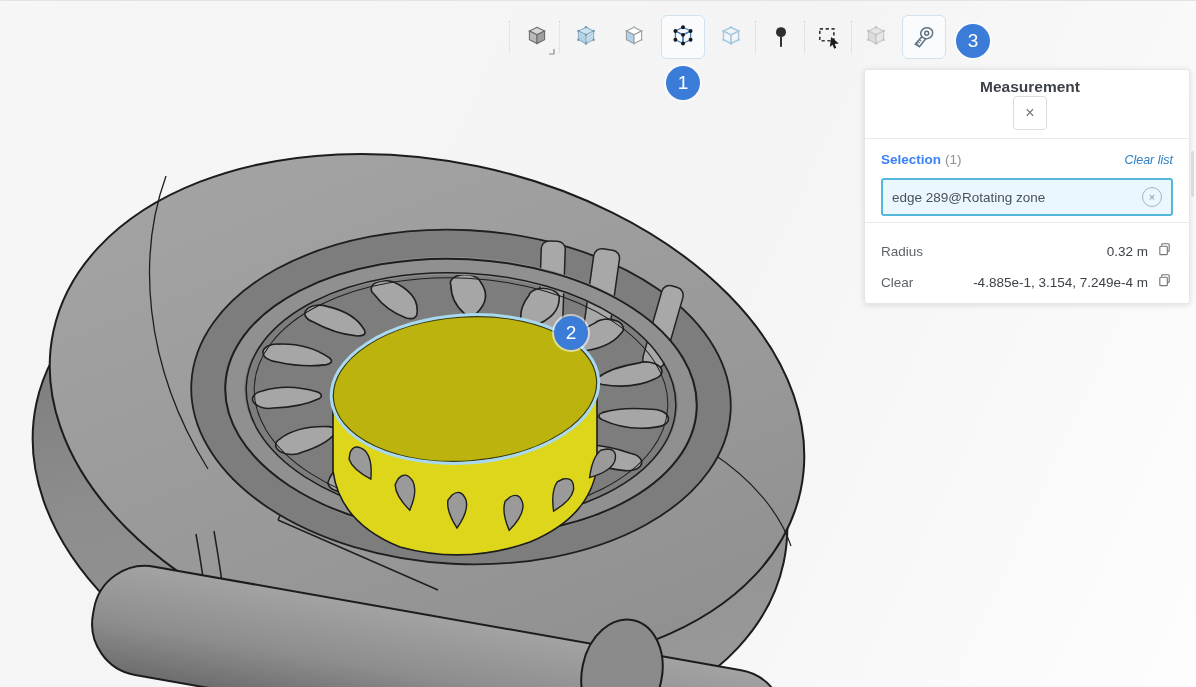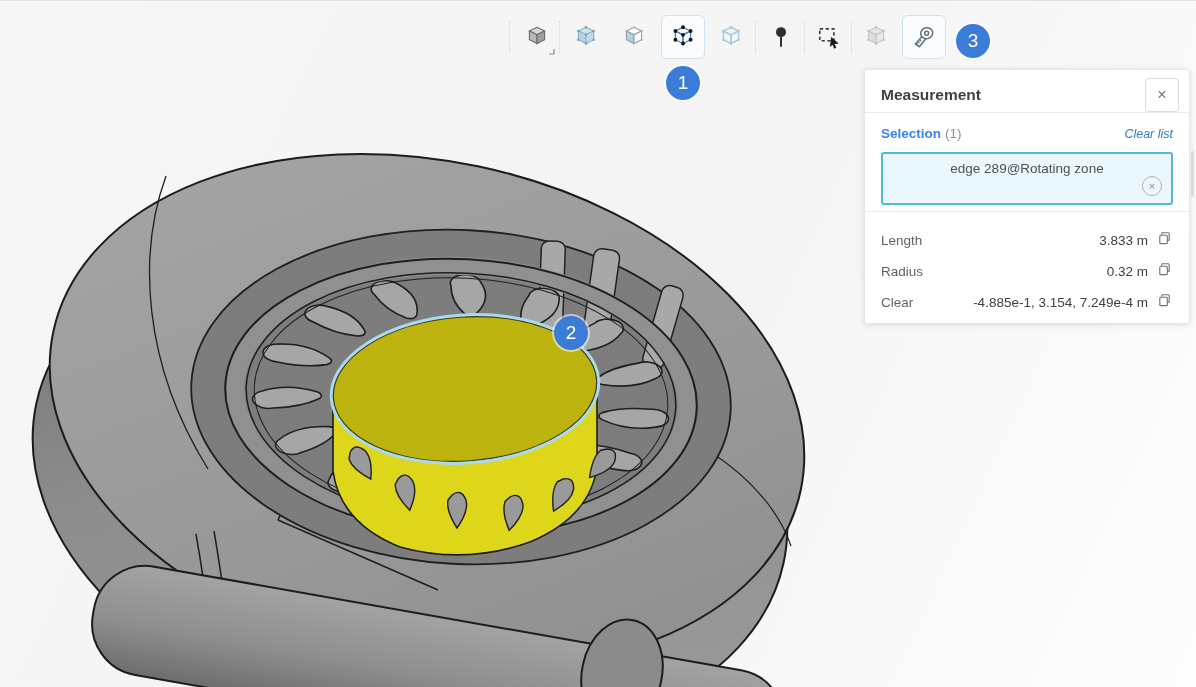--- a/index.html
+++ b/index.html
@@ -26,33 +26,33 @@
   
   .badge { position:absolute; width:34px; height:34px; border-radius:50%;
     background:#3b7cd8; color:#fff; font-size:19px; line-height:34px;
     text-align:center; z-index:8; box-shadow:0 0 0 2px rgba(255,255,255,.55); }
 
   
   #panel { position:absolute; left:864px; top:68px; width:326px; z-index:6;
     background:#fff; border:1px solid #e6e6e6; border-radius:3px;
     box-shadow:0 1px 6px rgba(0,0,0,.12); }
   #panel .hdr { display:flex; align-items:center; justify-content:space-between;
-    padding:8px 10px 0 16px; border-bottom:1px solid #ebebeb; }
+    padding:8px 10px 8px 16px; border-bottom:1px solid #ebebeb;flex-direction:column; }
   #panel .hdr .title { font-size:15.5px; font-weight:700; color:#3d4248; }
   #panel .close { width:34px; height:34px; border:1px solid #dcdcdc; border-radius:4px;
     background:#fff; color:#6f767d; font-size:16px; line-height:32px; text-align:center;
     cursor:pointer; }
   #panel .body { padding:13px 16px 6px 16px; }
   .sel-row { display:flex; align-items:baseline; }
   .sel-label { font-size:13.5px; font-weight:700; color:#3b82f6; }
   .sel-count { font-size:13.5px; color:#8b9196; margin-left:4px; }
   .clear-link { margin-left:auto; font-size:12.5px; color:#2d80c3; cursor:pointer;font-style:italic; }
   .chip { margin-top:11px; display:flex; align-items:center;
     border:2px solid #55b8da; background:#eaf7fc; border-radius:3px;
-    padding:7px 9px;flex-direction:column; }
+    padding:7px 9px; }
   .chip .txt { font-size:13.5px; color:#4b5158; }
   .chip .remove { margin-left:auto; width:20px; height:20px; border-radius:50%;
     border:1px solid #aab3b9; color:#8b9196; background:transparent;
     font-size:11px; line-height:18px; text-align:center; cursor:pointer; }
   .desc { margin:15px 0 13px 0; font-size:13.5px; color:#4b5158; }
   .meas { border-top:1px solid #ebebeb; padding:6px 16px 12px 16px; }
   .m-row { display:flex; align-items:center; margin-top:13px; }
   .m-label { font-size:13.5px; color:#5d646b; width:70px; }
   .m-value { margin-left:auto; font-size:13.5px; color:#3d4248; text-align:right; }
   .copy-btn { margin-left:7px; width:18px; height:18px; background:none; border:none;
@@ -307,30 +307,20 @@
     </div>
     <div class="chip">
       <span class="txt">edge 289@Rotating zone</span>
       <button class="remove">
         <span>×</span>
       </button>
     </div>
   </div>
   <div class="meas">
     <div class="m-row">
-      <span class="m-label">Length</span>
-      <span class="m-value">3.833 m</span>
-      <button class="copy-btn">
-        <svg width="15" height="15" viewBox="0 0 16 16">
-          <path d="M5,4 V2.8 A1,1 0 0 1 6,1.8 H12 A1,1 0 0 1 13,2.8 V9 A1,1 0 0 1 12,10 H11" fill="none" stroke="#6f767d" stroke-width="1.2"></path>
-          <rect x="3" y="4.5" width="8" height="9" rx="1" fill="none" stroke="#6f767d" stroke-width="1.2"></rect>
-        </svg>
-      </button>
-    </div>
-    <div class="m-row">
       <span class="m-label">Radius</span>
       <span class="m-value">0.32 m</span>
       <button class="copy-btn">
         <svg width="15" height="15" viewBox="0 0 16 16">
           <path d="M5,4 V2.8 A1,1 0 0 1 6,1.8 H12 A1,1 0 0 1 13,2.8 V9 A1,1 0 0 1 12,10 H11" fill="none" stroke="#6f767d" stroke-width="1.2"></path>
           <rect x="3" y="4.5" width="8" height="9" rx="1" fill="none" stroke="#6f767d" stroke-width="1.2"></rect>
         </svg>
       </button>
     </div>
     <div class="m-row">

